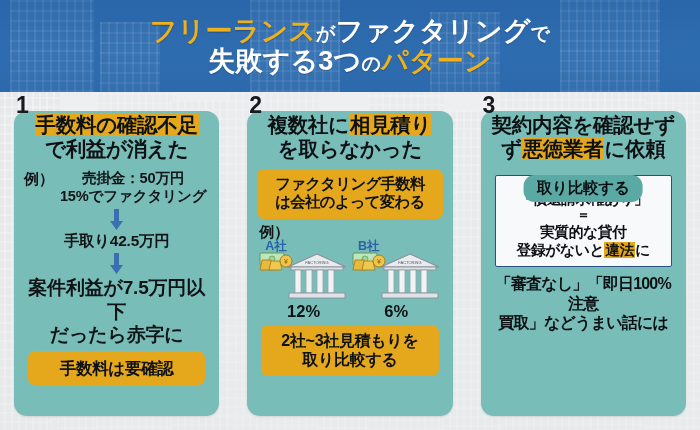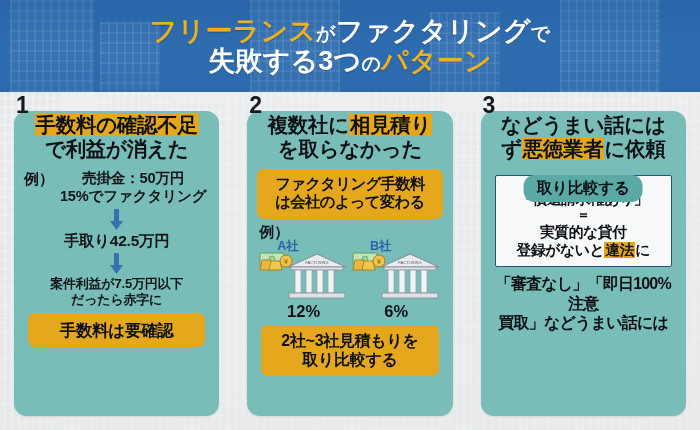--- a/index.html
+++ b/index.html
@@ -69,41 +69,41 @@
   .card-head .hl{background:#e5a81d;padding:0 1px;box-decoration-break:clone;-webkit-box-decoration-break:clone;}
   .body{padding:3px 8px 0 8px;color:#101416;}
 
   .ex{font-size:15px;font-weight:bold;color:#0e1214;}
   .c1-ex{display:flex;align-items:flex-start;gap:3px;padding:6px 2px 0 2px;}
   .c1-ex .lines{flex:1;text-align:center;font-size:14.6px;font-weight:bold;line-height:1.22;letter-spacing:-.2px;}
 
   .arrow{display:block;margin:3px auto 2px auto;width:15px;}
   .arrow svg{display:block;}
 
-  .ctr{text-align:center;font-size:13px;font-weight:bold;line-height:1.22;letter-spacing:-.2px;}
+  .ctr{text-align:center;font-size:19px;font-weight:bold;line-height:1.22;letter-spacing:-.2px;}
   .ctr.big{font-size:15.4px;}
 
   .pill-btn{
     margin:5px 6px 0 6px;background:#e5a81d;border-radius:7px;
     text-align:center;font-weight:bold;color:#0d1113;
     font-size:16.5px;line-height:1.2;padding:8px 4px 6px 4px;letter-spacing:-.3px;
   }
   .pill-btn.two{font-size:16px;padding:6px 4px 7px 4px;}
 
   .gold-box{
     margin:5px 2px 0 2px;background:#e5a81d;border-radius:7px;
     text-align:center;font-weight:bold;color:#0d1113;
     font-size:15.4px;line-height:1.2;padding:6px 4px 7px 4px;letter-spacing:-.7px;
   }
 
   
   .ex2{padding:4px 2px 0 4px;font-size:15px;font-weight:bold;}
   .banks{display:flex;justify-content:space-around;align-items:flex-end;padding:0 2px;margin-top:-2px;}
   .bank{position:relative;width:100px;text-align:center;}
-  .bank-label{font-size:12.5px;font-weight:bold;color:#2a63a8;text-align:left;margin-left:20px;line-height:1;}
+  .bank-label{font-size:12.5px;font-weight:bold;color:#2a63a8;text-align:left;margin-left:8px;line-height:1;}
   .bank-art{position:relative;height:52px;}
   .bank-art svg{position:absolute;right:2px;top:0;}
   .bill{position:absolute;left:2px;top:12px;}
   .coins{position:absolute;left:2px;top:27px;}
   .pct{font-size:16.5px;font-weight:bold;color:#0d1113;line-height:1;margin-top:-1px;}
 
   
   .c3-wrap{position:relative;margin:6px 6px 0 6px;}
   .c3-pill{
     position:absolute;left:50%;transform:translateX(-50%);top:0;z-index:3;
@@ -279,21 +279,21 @@
             <div>取り比較する</div>
           </div>
         </div>
       </div>
     </div>
 
     <div class="col">
       <div class="num">3</div>
       <div class="card">
         <div class="card-head">
-          <span>などうまい話には</span><br>
+          <span>契約内容を確認せず</span><br>
           <span>ず</span><span class="hl">悪徳業者</span><span>に依頼</span>
         </div>
         <div class="body">
           <div class="c3-wrap">
             <div class="c3-pill">取り比較する</div>
             <div class="c3-box">
               <div>「償還請求権あり」</div>
               <div class="eq">＝</div>
               <div>実質的な貸付</div>
               <div><span>登録がないと</span><span class="hl">違法</span><span>に</span></div>

